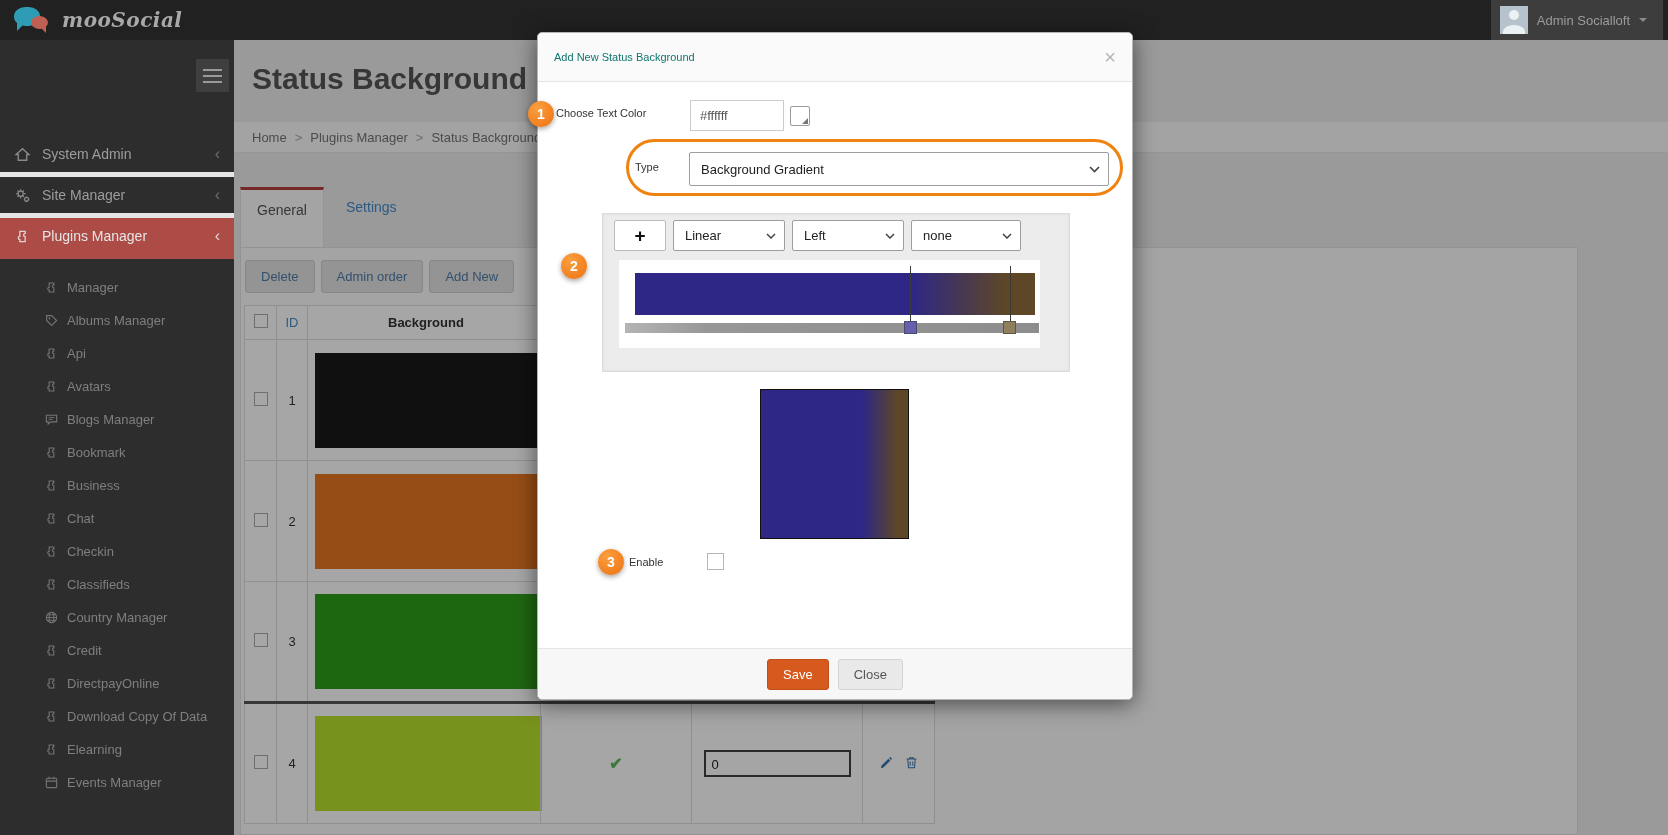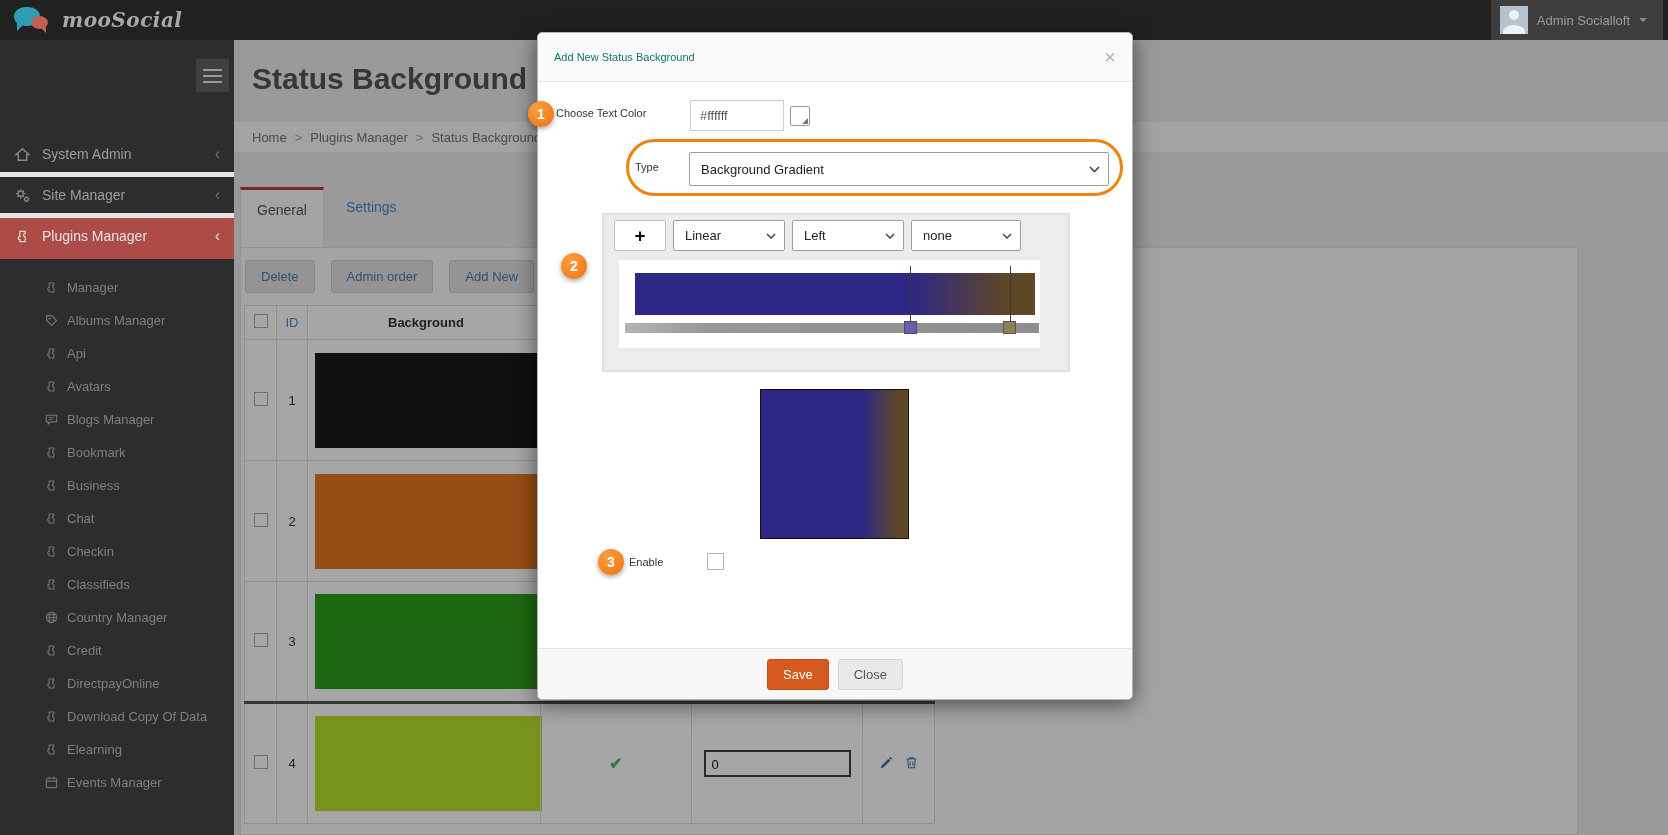--- a/index.html
+++ b/index.html
@@ -40,21 +40,21 @@
   
   .content { position:absolute; left:234px; top:40px; right:0; bottom:0; background:#ededed; }
   .page-title { position:absolute; left:18px; top:22px; font-size:30px; color:#555; white-space:nowrap; }
   .breadcrumb { position:absolute; left:0; right:0; top:82px; height:31px; background:#fafafa; border-bottom:1px solid #e6e6e6; display:flex; align-items:center; padding-left:18px; font-size:13px; color:#747474; gap:8px; white-space:nowrap; }
   .breadcrumb .sep { color:#a8a8a8; }
   .tabs { position:absolute; left:6px; top:147px; display:flex; align-items:flex-start; }
   .tab { padding:12px 22px; font-size:14px; cursor:pointer; }
   .tab.active { background:#fcfcfc; border:1px solid #e2e2e2; border-top:3px solid #b5413e; border-bottom:0; color:#555; height:60px; width:84px; text-align:center; padding:12px 0; }
   .tab.plain { color:#428bca; }
   .panel { position:absolute; left:6px; top:207px; width:1338px; bottom:0; background:#fcfcfc; border:1px solid #e2e2e2; }
-  .toolbar { position:absolute; left:4px; top:12px; display:flex; gap:16px; }
+  .toolbar { position:absolute; left:4px; top:12px; display:flex; gap:6px; }
   .tbtn { background:#e3e3e3; border:1px solid #cfcfcf; border-radius:3px; color:#4f7ca8; font-size:13px; padding:8px 15px; cursor:pointer; }
 
   table.grid { position:absolute; left:3px; top:57px; border-collapse:collapse; table-layout:fixed; width:690px; background:#fff; }
   .grid th, .grid td { border:1px solid #ddd; font-size:13px; color:#333; vertical-align:middle; text-align:center; }
   .grid th { height:34px; font-weight:bold; }
   .grid td { height:121px; }
   .grid th.idh { color:#428bca; font-weight:normal; }
   .grid th.bgh { text-align:left; padding-left:80px; }
   .rowdark td { border-top:3px solid #555; }
   .cb { width:14px; height:14px; border:1px solid #aaa; background:#fff; display:inline-block; cursor:pointer; }

